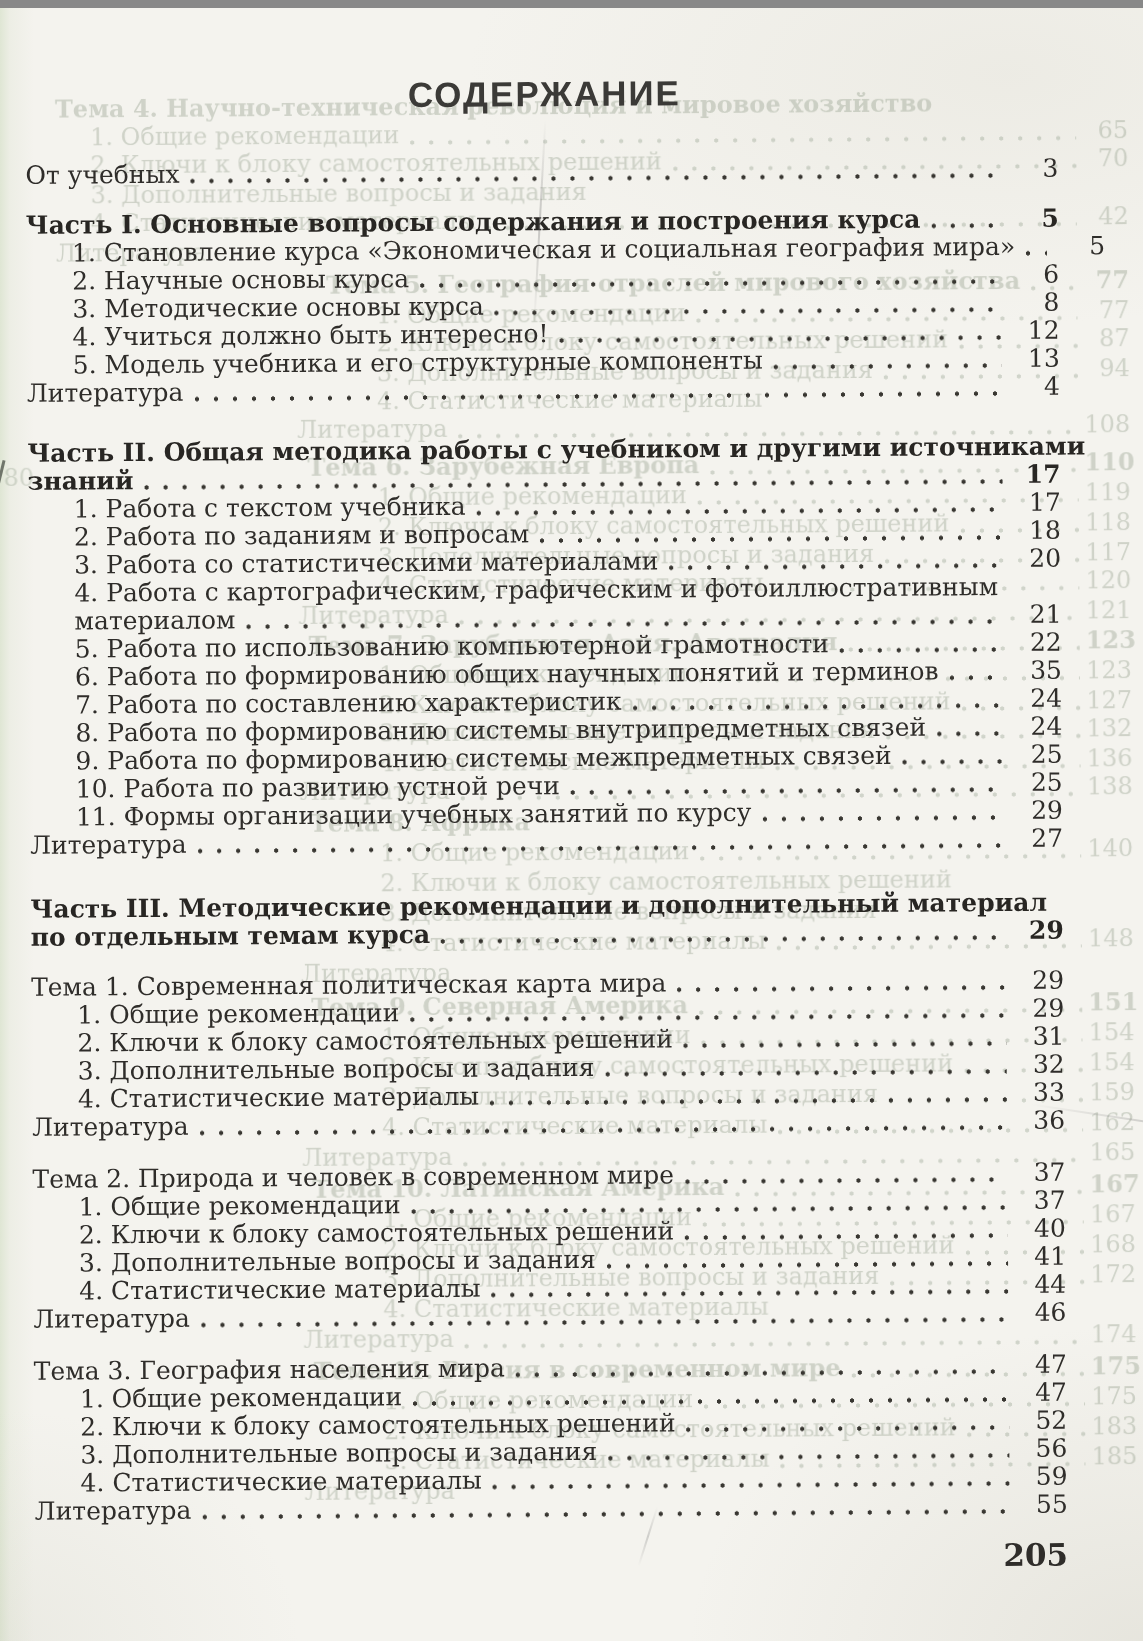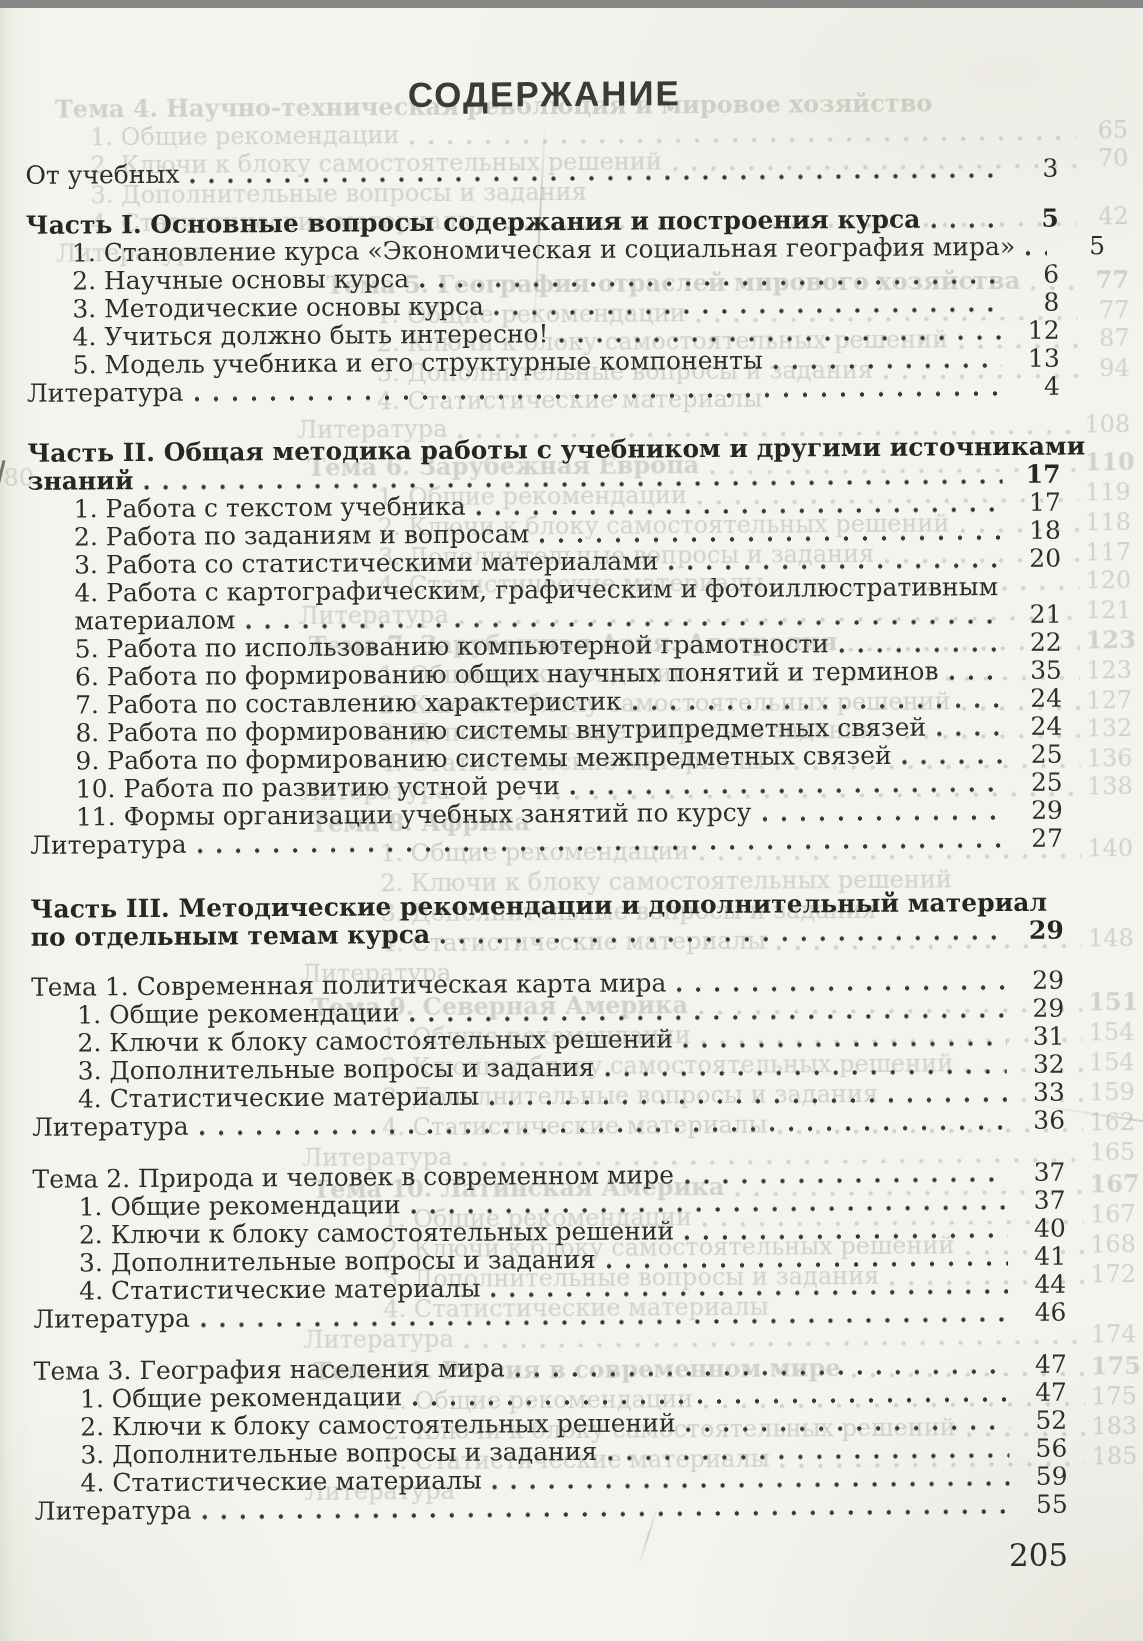--- a/index.html
+++ b/index.html
@@ -48,21 +48,21 @@
     background-size:19px 7px;background-repeat:repeat-x;
   }
   .leader.ghostl{
     background-image:radial-gradient(circle at 3px 3.5px,#8a9884 1.8px,rgba(0,0,0,0) 2.4px);
     margin-bottom:3px;
   }
   .pg{flex:0 0 auto;width:52px;text-align:right;}
   .ghost-line .pg{width:46px;}
   .folio{
     position:absolute;z-index:2;top:1532px;right:80px;
-    font-size:31px;color:#2f2d2a;
+    font-size:31px;color:#2f2d2a;font-weight:bold;
   }
   
   .crease{position:absolute;z-index:3;pointer-events:none;}
   .crease1{left:543px;top:112px;width:1.5px;height:205px;
     background:linear-gradient(rgba(110,110,110,0),rgba(110,110,110,.35),rgba(110,110,110,0));
     transform:rotate(3.5deg);}
   .crease2{right:-6px;top:1108px;width:120px;height:1.5px;
     background:linear-gradient(90deg,rgba(120,120,120,0),rgba(120,120,120,.30));
     transform:rotate(9deg);}
   .crease3{left:642px;top:1498px;width:1.5px;height:62px;

